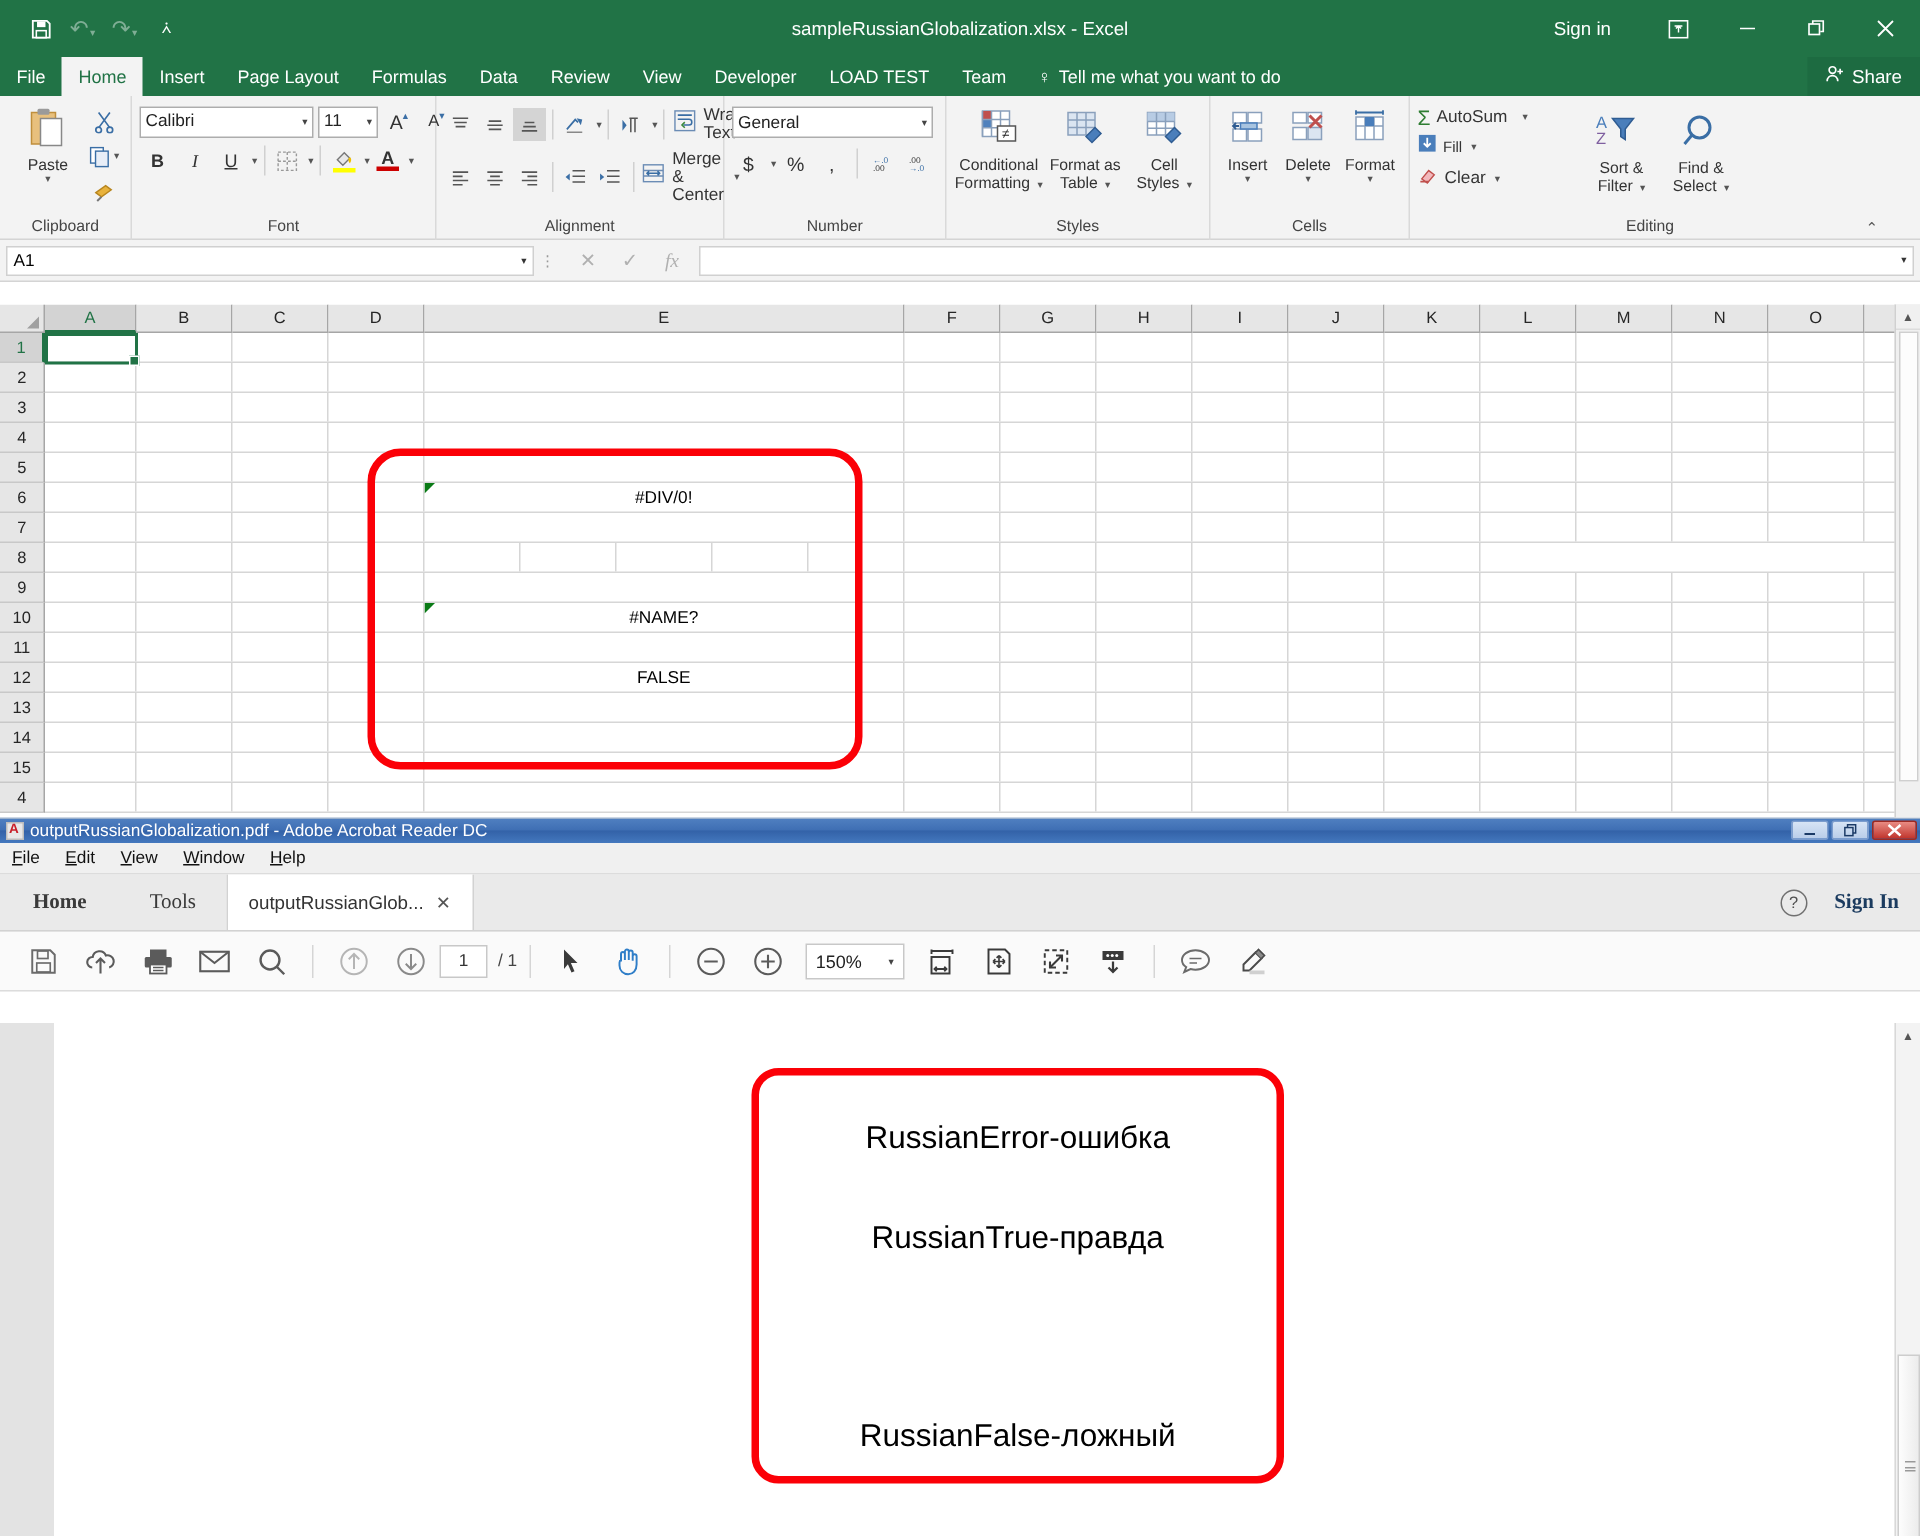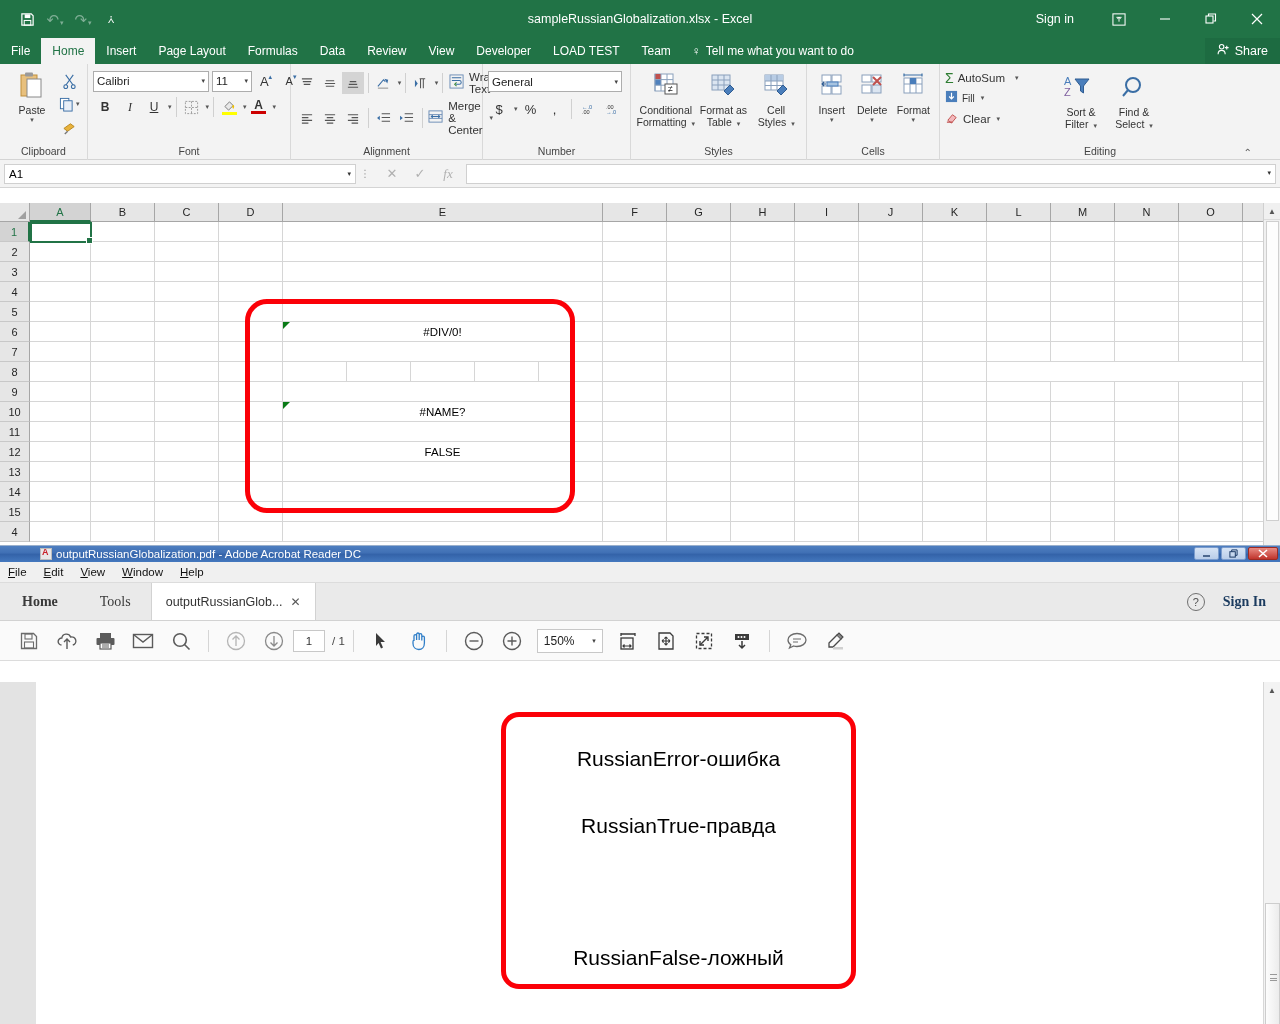--- a/index.html
+++ b/index.html
@@ -126,21 +126,21 @@
   .xl-vscroll { position:absolute; right:0; top:203px; width:17px; height:342px; background:#f0f0f0; border-left:1px solid #d0d0d0; z-index:6; }
   .xl-vscroll .arrowup { height:17px; display:flex; align-items:center; justify-content:center; font-size:8px; color:#555; background:#f0f0f0; border-bottom:1px solid #dcdcdc; }
   .xl-vscroll .thumb { position:absolute; top:18px; left:2px; width:13px; height:300px; background:#fdfdfd; border:1px solid #cfcfcf; }
 
   
   #acrobat-window { position:absolute; left:0; top:545px; width:1280px; height:479px; background:#fff;
                     border-top:1px solid #9ab0cc; }
   .ac-titlebar {
     height:16px;
     background: linear-gradient(to bottom,#4f7fc0 0%, #3f6fb4 45%, #3362a8 50%, #4478be 100%);
-    display:flex; align-items:center; position:relative;padding-left:36px;
+    display:flex; align-items:center; position:relative;
   }
   .ac-ico { width:12px; height:12px; margin:0 4px 0 4px; background:#e8e8e8; border:1px solid #bdbdbd; position:relative; }
   .ac-ico::after { content:"A"; position:absolute; left:1px; top:-2px; font-size:9px; color:#c8202a; font-weight:bold; }
   .ac-title { color:#fff; font-size:11.5px; white-space:nowrap; }
   .ac-wbtns { position:absolute; right:2px; top:1px; display:flex; gap:2px; }
   .ac-wb { width:25px; height:13px; border:1px solid #7b9ccd; border-radius:2px;
            background: linear-gradient(to bottom,#d7e4f5,#b9cde9);
            display:flex; align-items:center; justify-content:center; font-size:9px; color:#1b3a66; }
   .ac-wb.close { background: linear-gradient(to bottom,#e98b83,#c0342c); border-color:#9c2a23; color:#fff; width:30px; }
 

